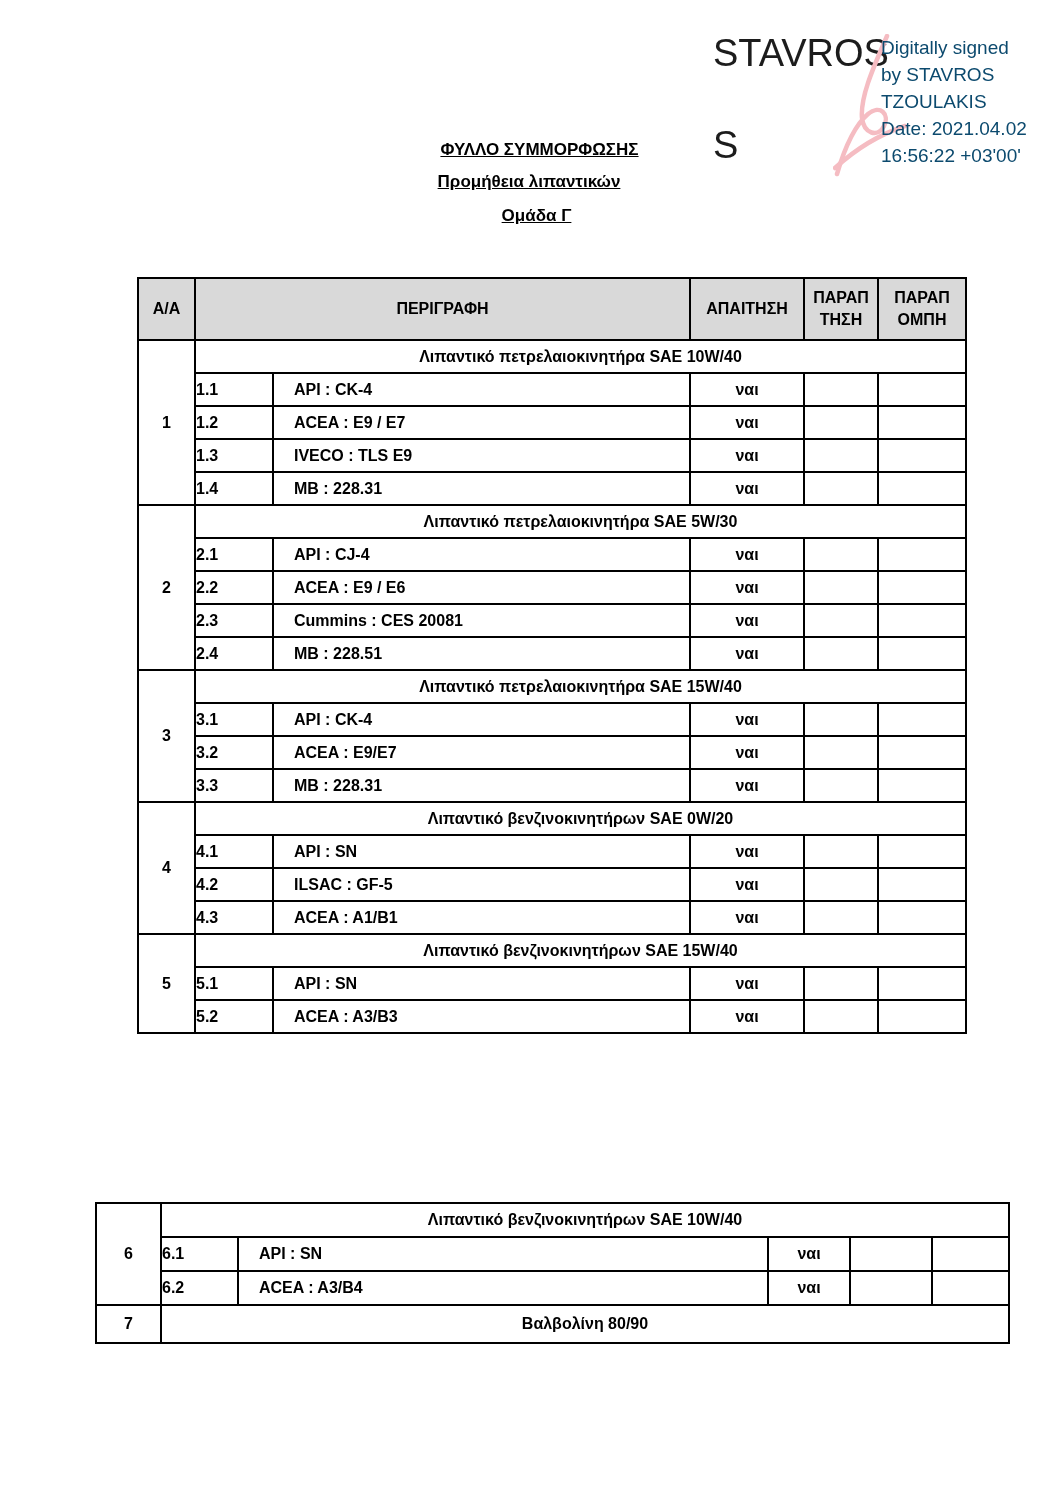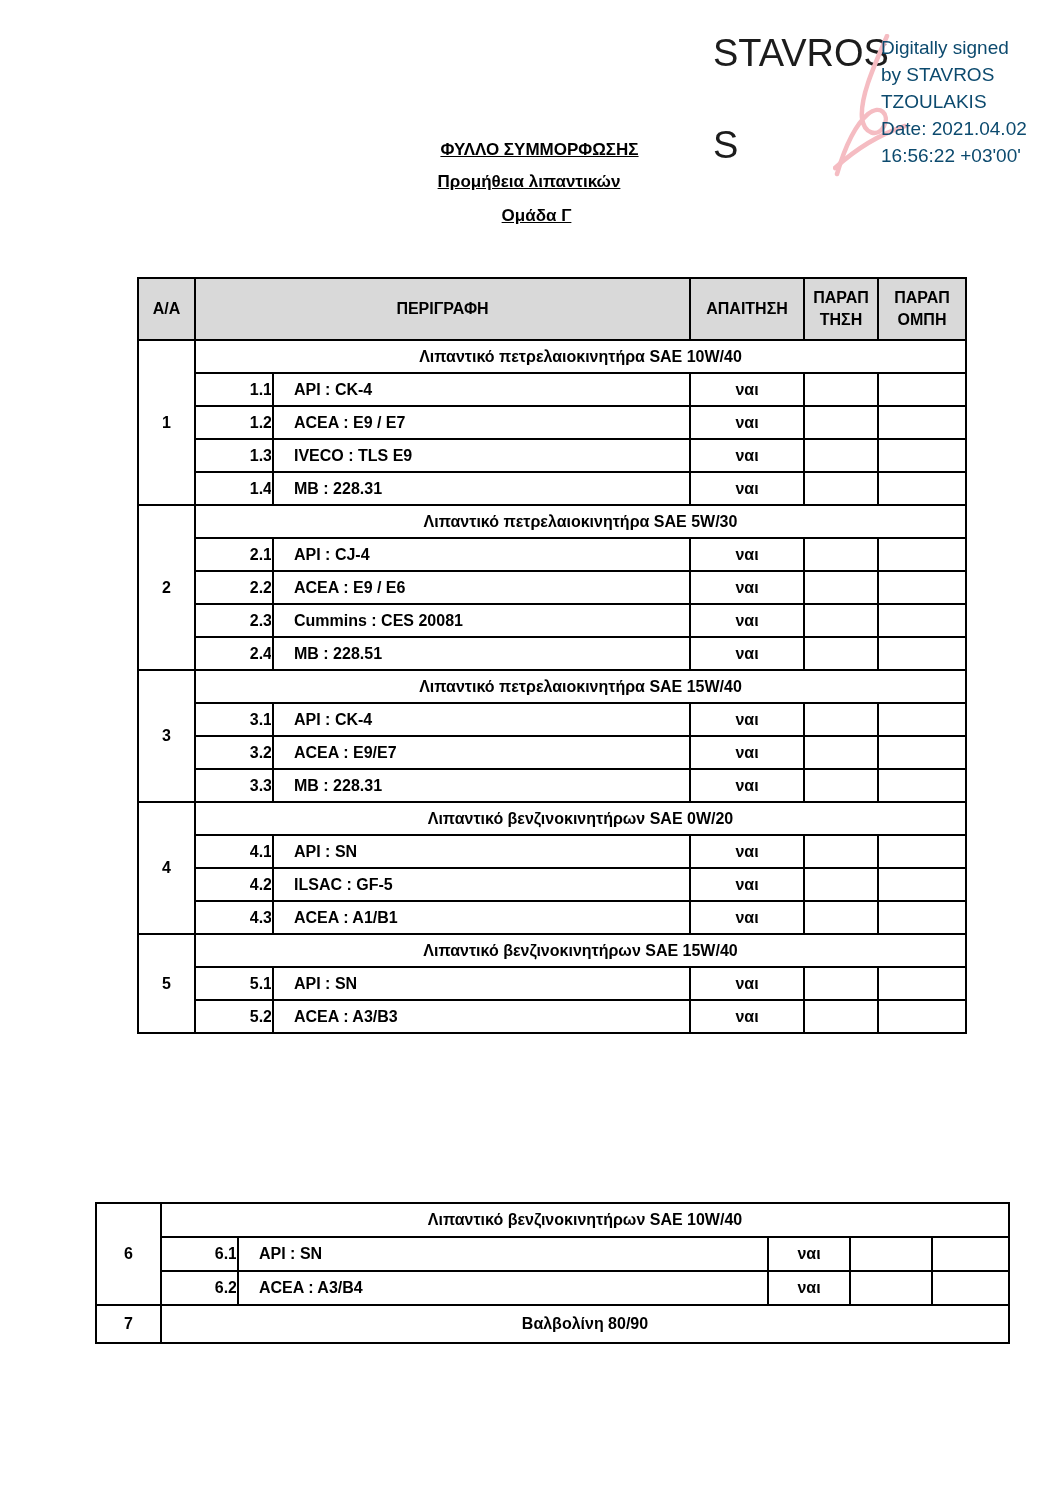--- a/index.html
+++ b/index.html
@@ -42,21 +42,21 @@
   td, th { border: 2px solid #000000; vertical-align: middle; font-weight: 700; font-size: 16px; overflow: hidden; }
 
   .t1 { position: absolute; left: 137px; top: 277px; width: 828px; }
   .t2 { position: absolute; left: 95px;  top: 1202px; width: 911px; }
 
   .t1 th { background: #d9d9d9; height: 62px; text-align: center; font-size: 16px; line-height: 22px; }
   .t1 td { height: 33px; }
   .t2 td { height: 34px; }
 
   td.num  { text-align: center; }
-  td.sub  { text-align: right; border-radius: 10px; }
+  td.sub  { text-align: left; }
   td.spec { text-align: left; padding-left: 20px; }
   td.req  { text-align: center; }
   td.sect { text-align: center; }
   td.blank { }
   .row7 td { height: 38px; }
 </style>
 </head>
 <body>
 
 <div class="page">

